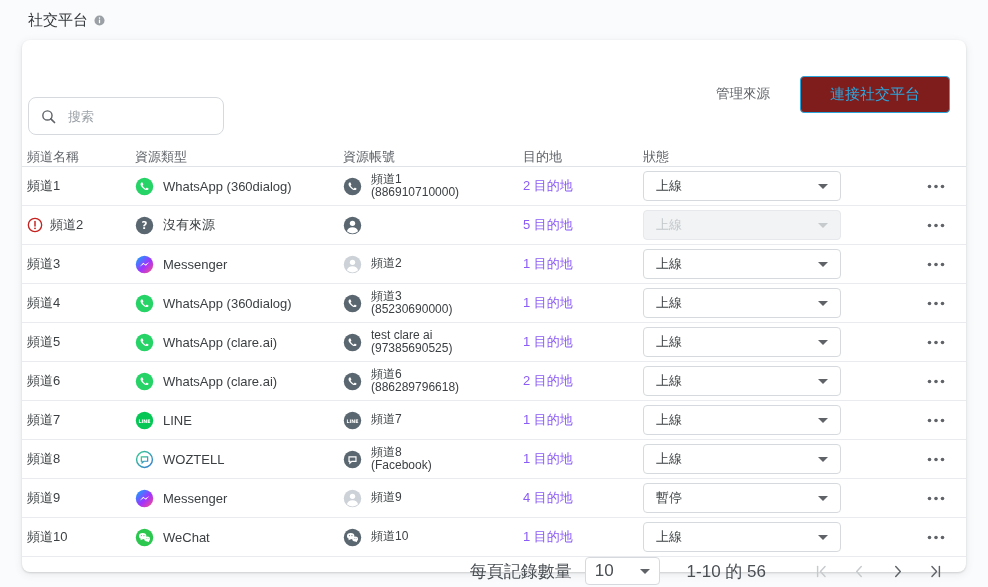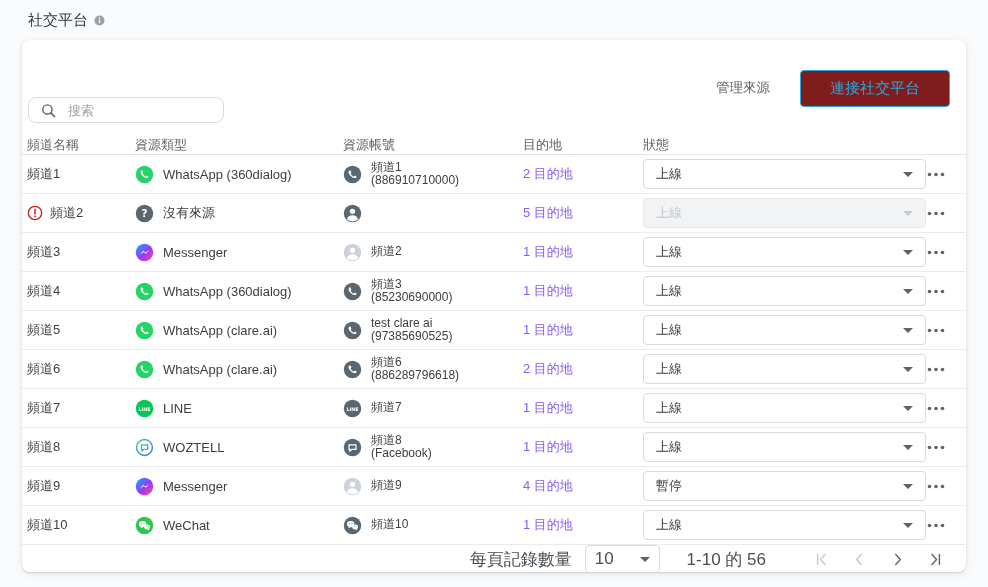--- a/index.html
+++ b/index.html
@@ -17,21 +17,21 @@
     position:absolute; left:22px; top:40px; width:944px; height:532px;
     background:#fff; border-radius:8px;
     box-shadow:0 1px 2px rgba(60,64,67,.18), 0 2px 8px rgba(60,64,67,.10);
     display:flex; flex-direction:column;
   }
 
   
   .toolbar { display:flex; align-items:center; padding:13px 16px 13px 6px; }
   .search-box {
     display:flex; align-items:center; gap:9px;
-    width:196px; height:26px; border:1px solid #d6dade; border-radius:8px;
+    width:196px; height:38px; border:1px solid #d6dade; border-radius:8px;
     padding:0 8px 0 11px; background:#fff;margin-top:44px;
   }
   .search-box input { border:none; outline:none; flex:1; min-width:0; font-size:13px; color:#3c4043; font-family:inherit; background:transparent; }
   .search-box input::placeholder { color:#9aa0a6; }
   .toolbar-spacer { flex:1; }
   .manage-sources { font-size:13.5px; color:#5f6368; background:none; border:none; cursor:pointer; margin-right:24px; font-family:inherit; }
   .connect-btn {
     font-size:15px; color:#2BA7DE; background:#7f1d1d; border:1px solid #2BA7DE;
     border-radius:4px; padding:8px 29px; cursor:pointer; font-family:inherit;
   }
@@ -43,21 +43,21 @@
   .col-type    { width:208px; display:flex; align-items:center; gap:9px; }
   .col-account { width:180px; display:flex; align-items:center; gap:9px; }
   .col-dest    { width:120px; }
   .col-status  { width:262px; }
   .col-more    { flex:1; display:flex; justify-content:center; }
   .warn-wrap { display:flex; align-items:center; margin-right:7px; }
   .icon-slot { display:flex; align-items:center; }
   .account-lines { display:flex; flex-direction:column; line-height:13.5px; font-size:12px; }
   .dest-link { color:#8b5cf6; cursor:pointer; }
   .status-select {
-    width:283px; height:30px; border:1px solid #d6dade; border-radius:4px;
+    width:198px; height:30px; border:1px solid #d6dade; border-radius:4px;
     display:flex; align-items:center; justify-content:space-between;
     padding:0 12px; cursor:pointer; background:#fff; color:#3c4043;
   }
   .caret { width:0; height:0; border-left:5px solid transparent; border-right:5px solid transparent; border-top:5px solid #5f6368; }
   .status-select.disabled { background:#f1f3f4; border-color:#e6e8eb; color:#c3c7cb; cursor:default; }
   .status-select.disabled .caret { border-top-color:#c6cacd; }
   .more-btn { background:none; border:none; cursor:pointer; padding:6px 8px; display:flex; align-items:center; }
 
   
   .tfoot { margin-top:auto; display:flex; align-items:center; justify-content:flex-end; height:48px; padding-right:20px; font-size:17px; color:#4a4f54; }

